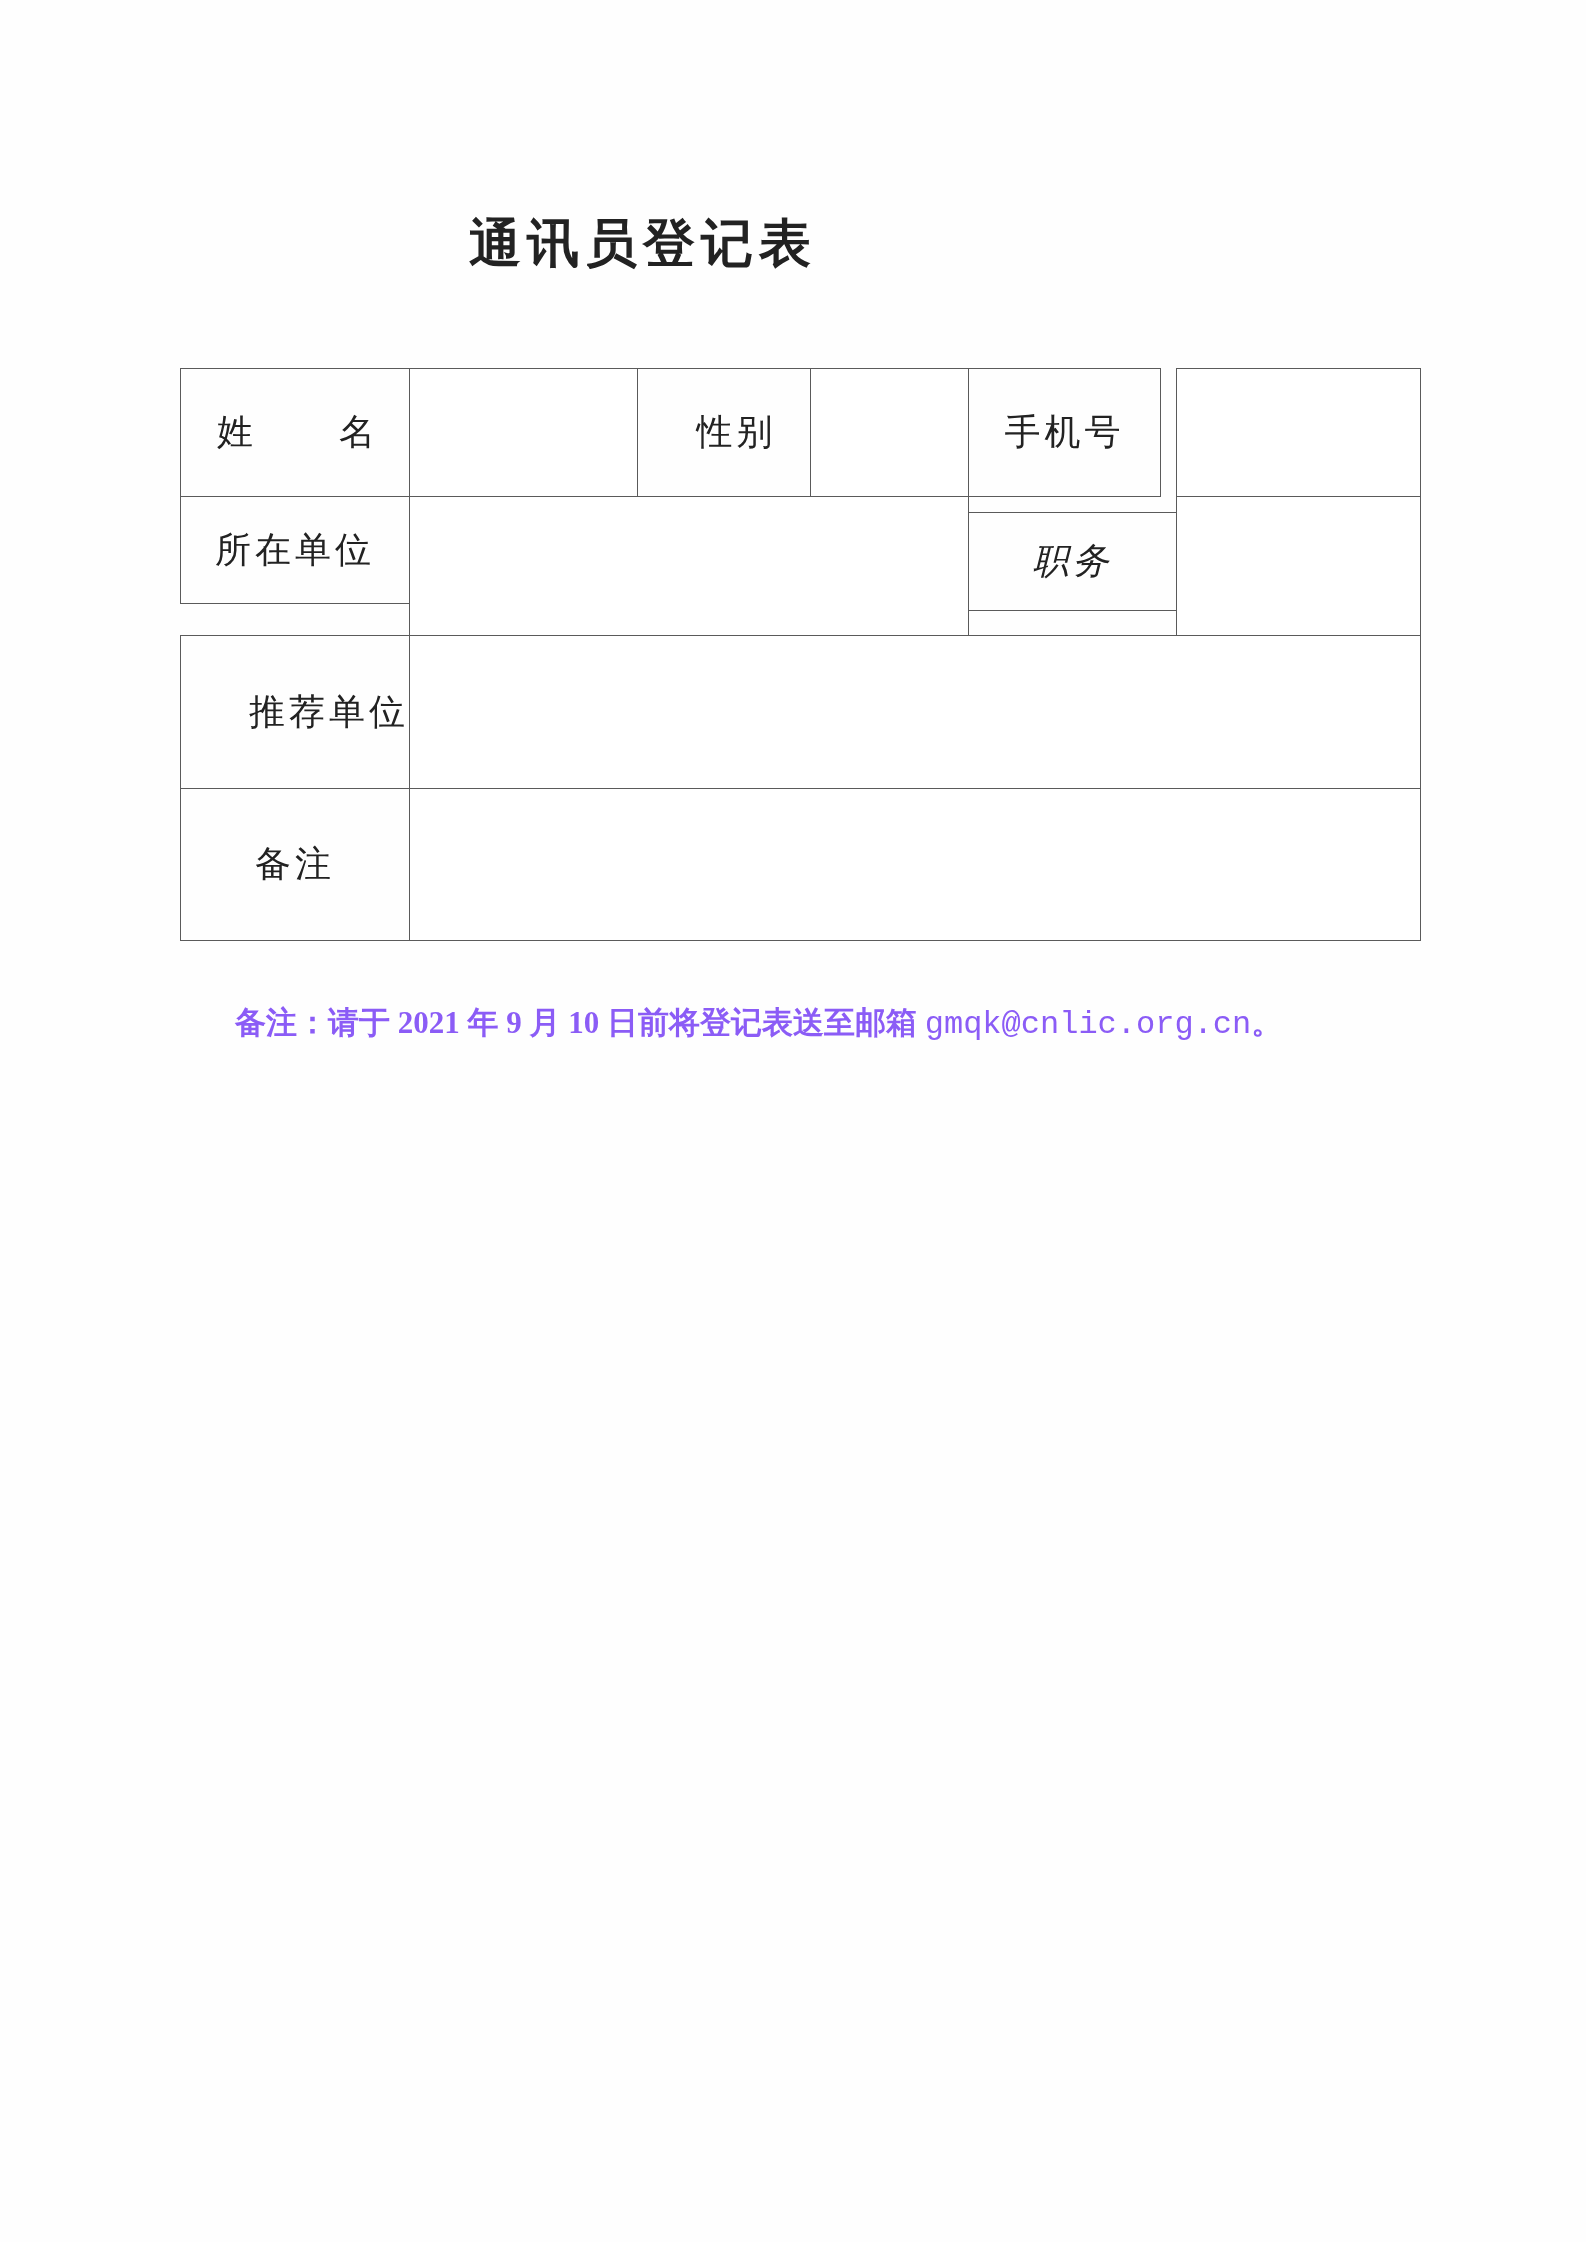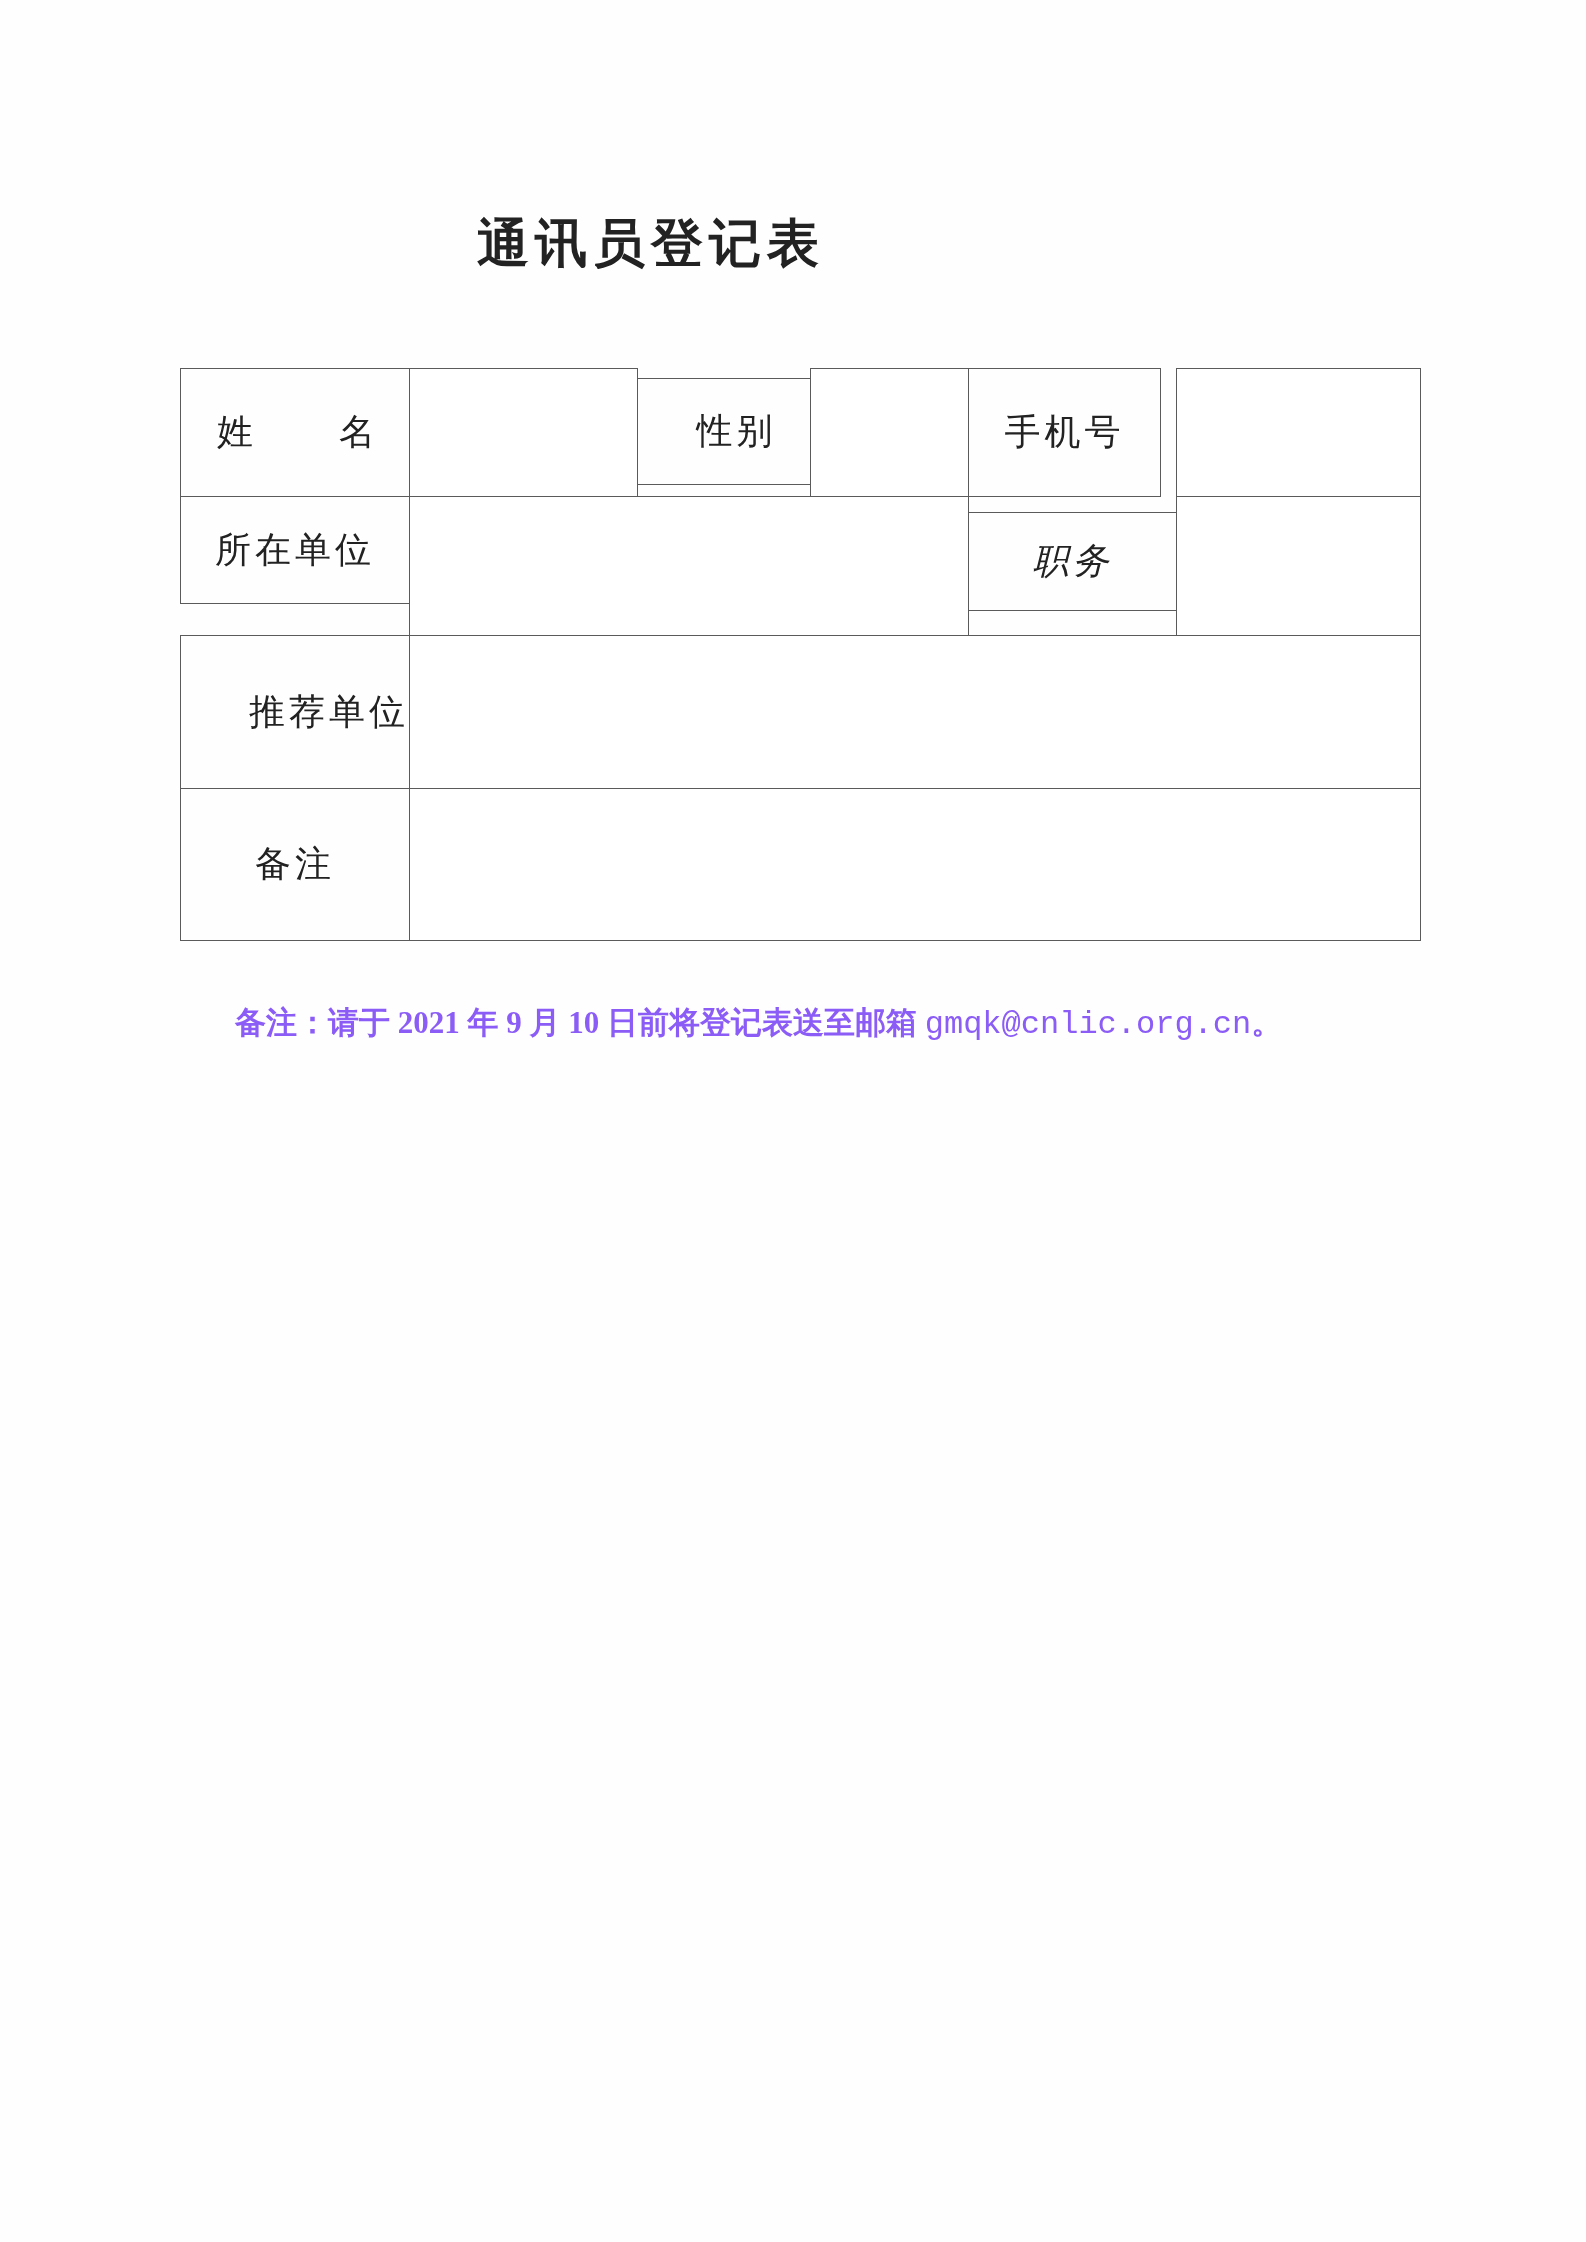--- a/index.html
+++ b/index.html
@@ -1,18 +1,18 @@
 <!DOCTYPE html>
 <html><head>
 <meta charset="utf-8">
 <style>
   html, body { margin:0; padding:0; }
   body { width:1586px; height:2242px; background:#fefefe; position:relative; overflow:hidden;
          font-family:"DejaVu Serif", "Liberation Serif", serif; color:#222; }
-  .title { position:absolute; left:8px; width:1286px; top:212px; text-align:center;
+  .title { position:absolute; left:0; width:1286px; top:212px; text-align:center;
            font-size:52px; font-weight:bold; letter-spacing:6px; color:#222; line-height:62px; }
   .tbl { position:absolute; left:180px; top:368px; width:1241px; height:573px; }
   .cell { position:absolute; box-sizing:border-box; border:1.5px solid #5a5a5a;
           display:flex; align-items:center; justify-content:center; font-size:36px; color:#222; }
   .cell.field { background:#fff; }
   .cell.label span { letter-spacing:4px; }
   .name-label { justify-content:space-between; padding:0 30px 0 36px; }
   .note { position:absolute; left:235px; top:970px; font-size:31px; font-weight:bold;
           font-family:"Liberation Serif", "DejaVu Serif", serif; color:#8b5cf6; line-height:64px; white-space:nowrap;margin-top:21px; }
   .note .email { font-family:"Liberation Mono", "DejaVu Sans Mono", monospace; font-weight:normal; font-size:32px; }
@@ -22,21 +22,21 @@
 
 <div class="title">通讯员登记表</div>
 
 <div class="tbl">
 
   <div class="cell label name-label" style="left:0; top:0; width:230px; height:129px;">
     <span>姓</span>
     <span>名</span>
   </div>
   <div class="cell field" style="left:229px; top:0; width:229px; height:129px;"></div>
-  <div class="cell label" style="left:457px; top:10px; width:174px; height:107px;padding-left:25px;">
+  <div class="cell label" style="left:457px; top:0; width:174px; height:129px;padding-left:25px;">
     <span>性别</span>
   </div>
   <div class="cell field" style="left:630px; top:0; width:159px; height:129px;"></div>
   <div class="cell label" style="left:788px; top:0; width:193px; height:129px;">
     <span>手机号</span>
   </div>
   <div class="cell field" style="left:996px; top:0; width:245px; height:129px;"></div>
 
   <div class="cell label" style="left:0; top:128px; width:230px; height:108px;">
     <span>所在单位</span>

